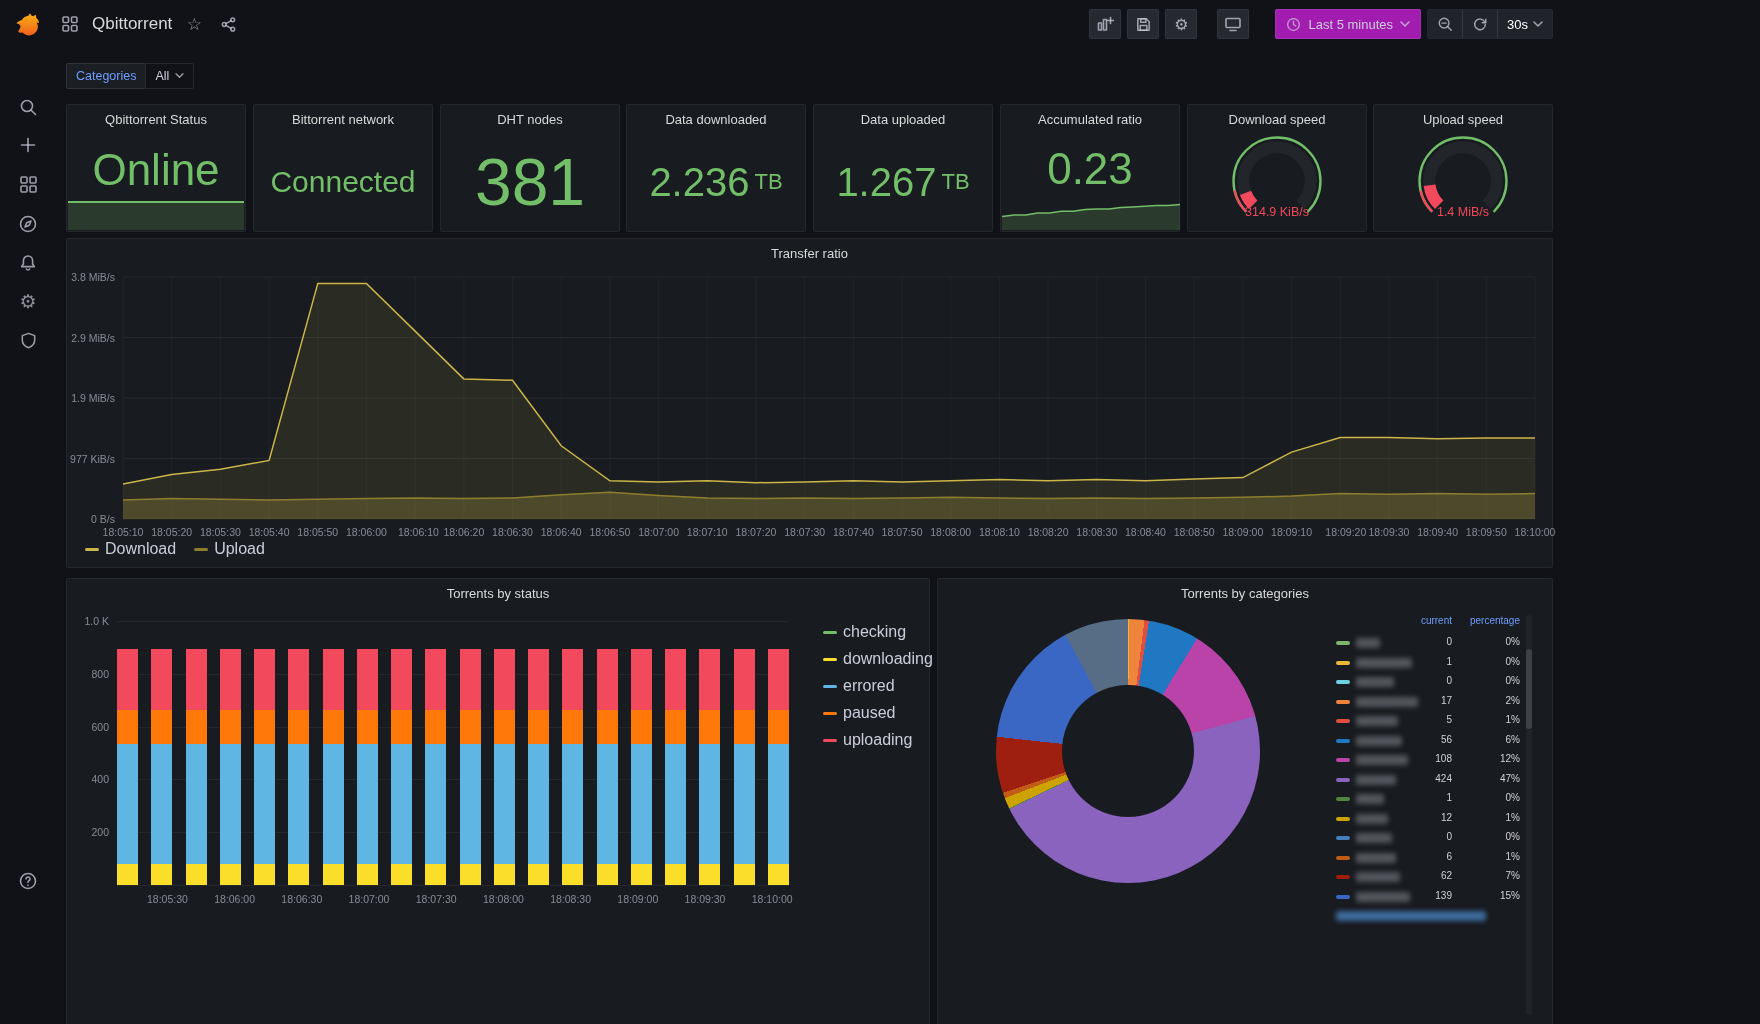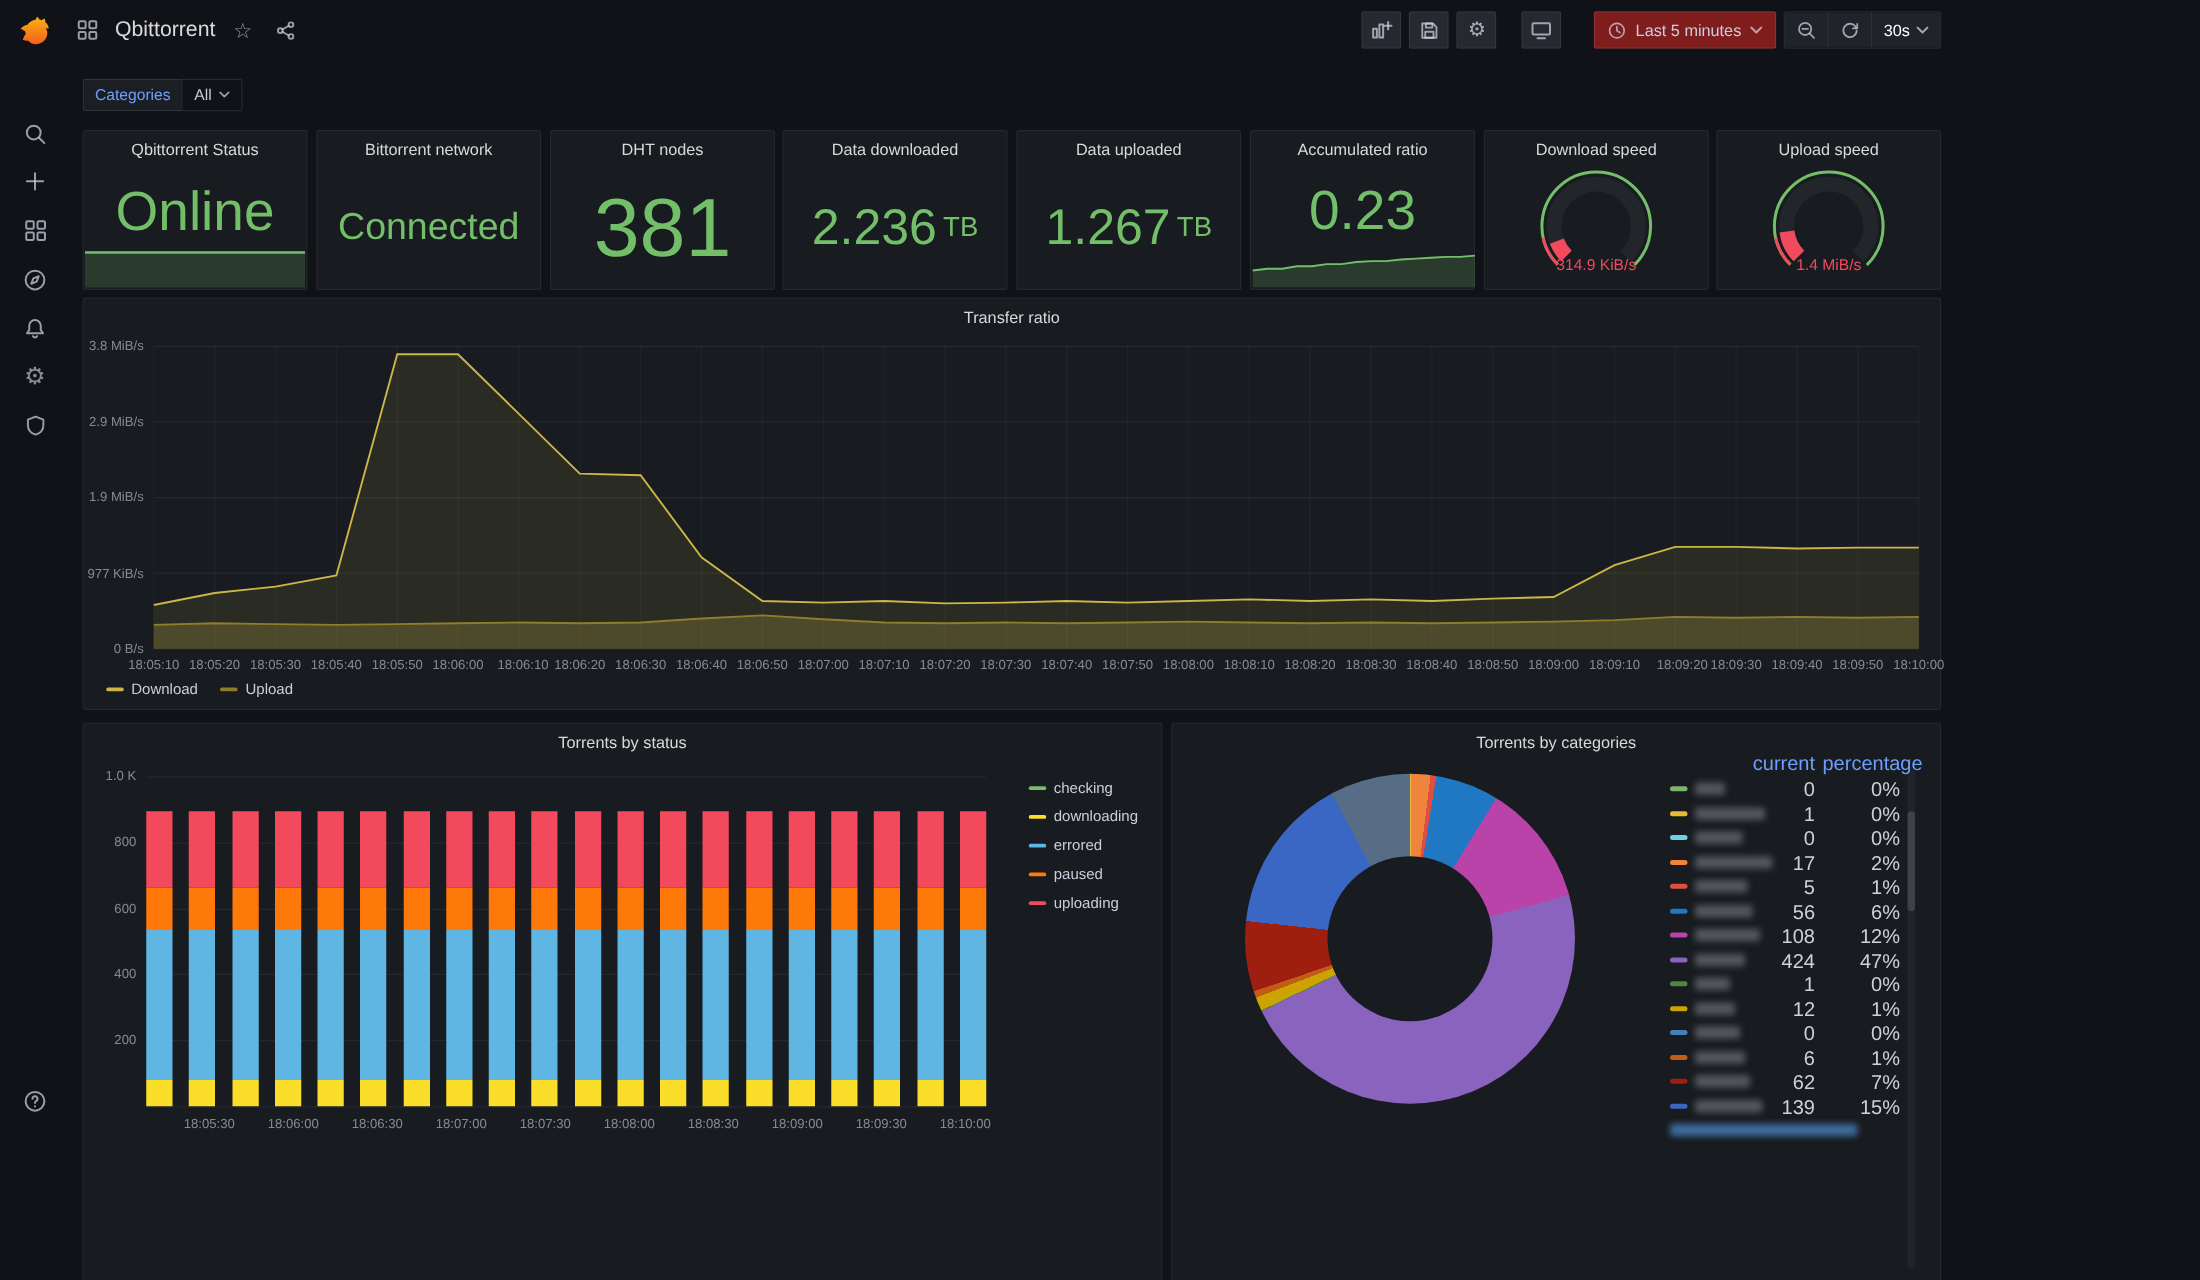--- a/index.html
+++ b/index.html
@@ -14,21 +14,21 @@
   .logo { width:34px; height:34px; display:flex; align-items:center; justify-content:center; cursor:pointer; }
   .nav-left { display:flex; align-items:center; gap:10px; margin-left:14px; }
   .nav-left h1 { font-size:17px; font-weight:500; color:#d8d9da; cursor:pointer; }
   .ghost-icon { display:flex; align-items:center; justify-content:center; width:24px; height:24px;
     color:rgba(204,204,220,0.7); font-size:17px; cursor:pointer; }
   .nav-right { margin-left:auto; margin-right:207px; display:flex; align-items:center; gap:6px; }
   .icon-btn { width:32px; height:30px; background:#26292f; border:1px solid rgba(204,204,220,0.08);
     border-radius:2px; display:flex; align-items:center; justify-content:center;
     color:rgba(204,204,220,0.8); cursor:pointer; font-size:16px; }
   .spacer8 { width:8px; } .spacer14 { width:14px; }
-  .time-btn { height:30px; background:#7f1d1d; border:1px solid rgba(204,204,220,0.12); border-radius:2px;
+  .time-btn { height:30px; background:#a21caf; border:1px solid rgba(204,204,220,0.12); border-radius:2px;
     display:flex; align-items:center; gap:7px; padding:0 10px; color:#ccccdc; font-size:13px; cursor:pointer; }
   .btn-group { display:flex; height:30px; border:1px solid rgba(204,204,220,0.12); border-radius:2px; overflow:hidden; }
   .btn-group > button { background:#202329; border:none; border-right:1px solid rgba(204,204,220,0.12);
     color:rgba(204,204,220,0.8); display:flex; align-items:center; gap:5px; padding:0 9px; cursor:pointer; font-size:13px; }
   .btn-group > button:last-child { border-right:none; }
   .green-text { color:#ffffff; font-weight:500; }
   
   .sidebar { position:absolute; left:0; top:48px; width:56px; height:976px; }
   .side-icon { position:absolute; left:0; width:56px; height:34px; display:flex; align-items:center;
     justify-content:center; color:rgba(204,204,220,0.65); cursor:pointer; font-size:19px; }
@@ -51,25 +51,25 @@
   .stat-unit { font-size:22px; color:#73bf69; font-weight:500; margin-left:5px; }
   .spark-block { position:absolute; left:1px; right:1px; bottom:1px; height:29px;
     background:rgba(115,191,105,0.20); border-top:2px solid #73bf69; }
   .spark-svg { position:absolute; left:1px; right:1px; bottom:1px; }
   .gauge-mount { position:absolute; left:0; right:0; top:26px; bottom:0; display:flex; align-items:center; justify-content:center; }
   
   .chart-body { position:absolute; left:0; right:0; top:28px; bottom:0; }
   .axis-label { position:absolute; font-size:10.5px; color:rgba(204,204,220,0.62); white-space:nowrap; }
   .gridline-h { position:absolute; height:1px; background:rgba(204,204,220,0.07); }
   .legend { position:absolute; display:flex; gap:18px; }
-  .legend-item { display:flex; align-items:center; gap:6px; font-size:12px; color:#ccccdc; cursor:pointer; }
+  .legend-item { display:flex; align-items:center; gap:6px; font-size:16px; color:#ccccdc; cursor:pointer; }
   .legend-dash { width:14px; height:3px; border-radius:2px; }
   .legend-col { position:absolute; display:flex; flex-direction:column; gap:9px; }
   
-  .cat-table { position:absolute; left:398px; top:24px; width:196px; font-size:16px; }
+  .cat-table { position:absolute; left:398px; top:36px; width:196px; font-size:10px; }
   .cat-head { position:relative; height:18px; color:#6e9fff; font-weight:500; }
   .cat-head .c1 { position:absolute; left:58px; width:58px; text-align:right; }
   .cat-head .c2 { position:absolute; left:122px; width:62px; text-align:right; }
   .cat-row { position:relative; height:19.5px; }
   .cat-chip { position:absolute; left:0; top:8px; width:14px; height:4px; border-radius:2px; }
   .cat-blur { position:absolute; left:20px; top:5px; height:10px; background:#53565c; border-radius:2px; filter:blur(2.5px); }
   .cat-cur { position:absolute; left:58px; width:58px; text-align:right; top:3px; color:#d0d1d6; }
   .cat-pct { position:absolute; left:122px; width:62px; text-align:right; top:3px; color:#d0d1d6; }
   .scrollbar { position:absolute; width:6px; background:rgba(204,204,220,0.05); border-radius:3px; }
   .scroll-thumb { position:absolute; left:0; width:6px; background:rgba(204,204,220,0.18); border-radius:3px; cursor:pointer; }

